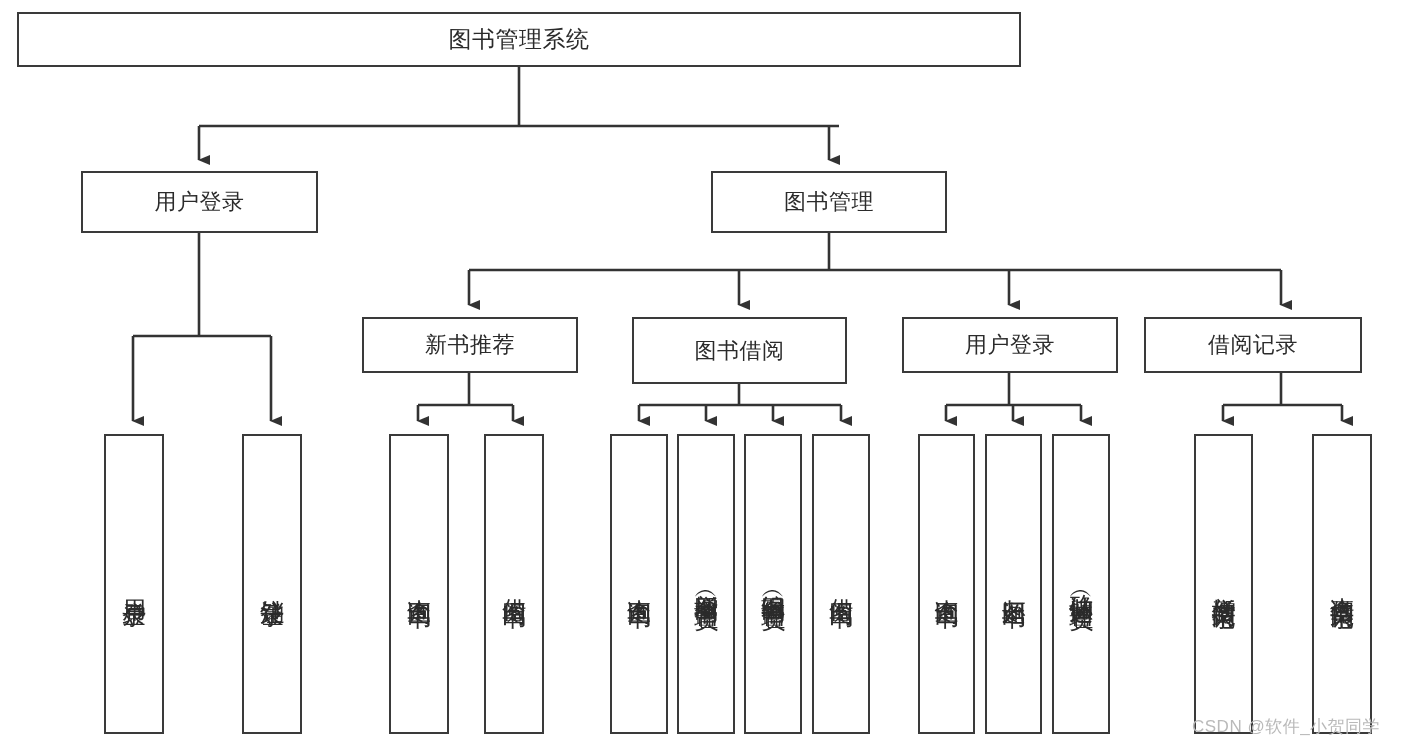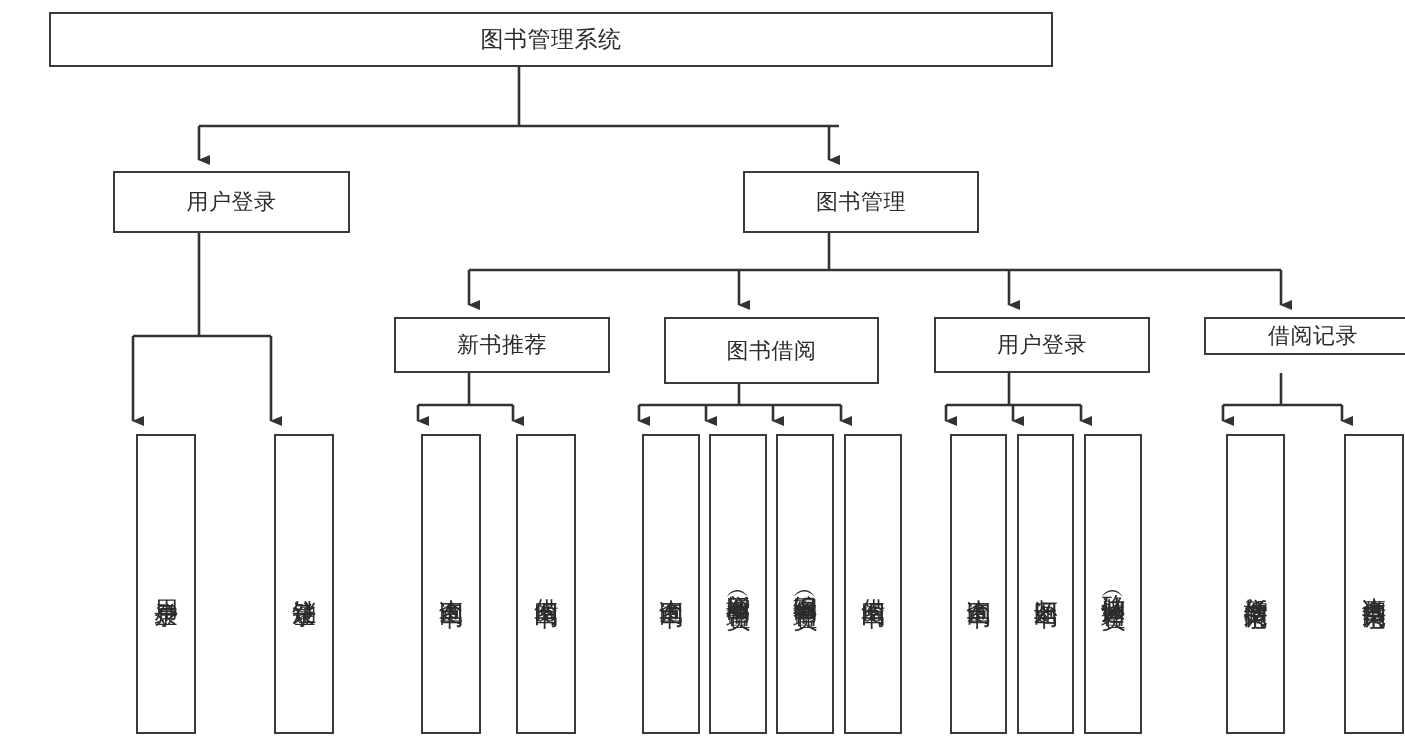--- a/index.html
+++ b/index.html
@@ -29,21 +29,20 @@
     position: absolute;
     box-sizing: border-box;
     background: #ffffff;
     border: 2px solid #3a3a3a;
     display: flex;
     align-items: center;
     justify-content: center;
     color: #2b2b2b;
     text-align: center;
     line-height: 1.18;
-    margin-left: 32px;
   }
   .node.horiz {
     font-size: 22px;
     letter-spacing: 0.5px;
   }
   .node.root {
     font-size: 23px;
   }
   .node.vert {
     writing-mode: vertical-rl;
@@ -136,21 +135,21 @@
 
   <div class="node horiz" style="left:362px; top:317px; width:216px; height:56px;">
     <span>新书推荐</span>
   </div>
   <div class="node horiz" style="left:632px; top:317px; width:215px; height:67px;">
     <span>图书借阅</span>
   </div>
   <div class="node horiz" style="left:902px; top:317px; width:216px; height:56px;">
     <span>用户登录</span>
   </div>
-  <div class="node horiz" style="left:1172px; top:317px; width:218px; height:38px;text-align:center;">
+  <div class="node horiz" style="left:1144px; top:317px; width:218px; height:56px;text-align:center;">
     <span>借阅记录</span>
   </div>
 
   <div class="node vert" style="left:104px; top:434px; width:60px; height:300px;">
     <span>用户登录</span>
   </div>
   <div class="node vert" style="left:242px; top:434px; width:60px; height:300px;">
     <span>注销登录</span>
   </div>
 
@@ -184,14 +183,15 @@
     <span>确认归还（管理员）</span>
   </div>
 
   <div class="node vert" style="left:1194px; top:434px; width:59px; height:300px;">
     <span>新增借阅记录</span>
   </div>
   <div class="node vert" style="left:1312px; top:434px; width:60px; height:300px;">
     <span>查询借阅记录</span>
   </div>
 
+  <div class="watermark" style="left:1192px; top:715px;">CSDN @软件_小贺同学</div>
 
 </div>
 
 </body></html>

